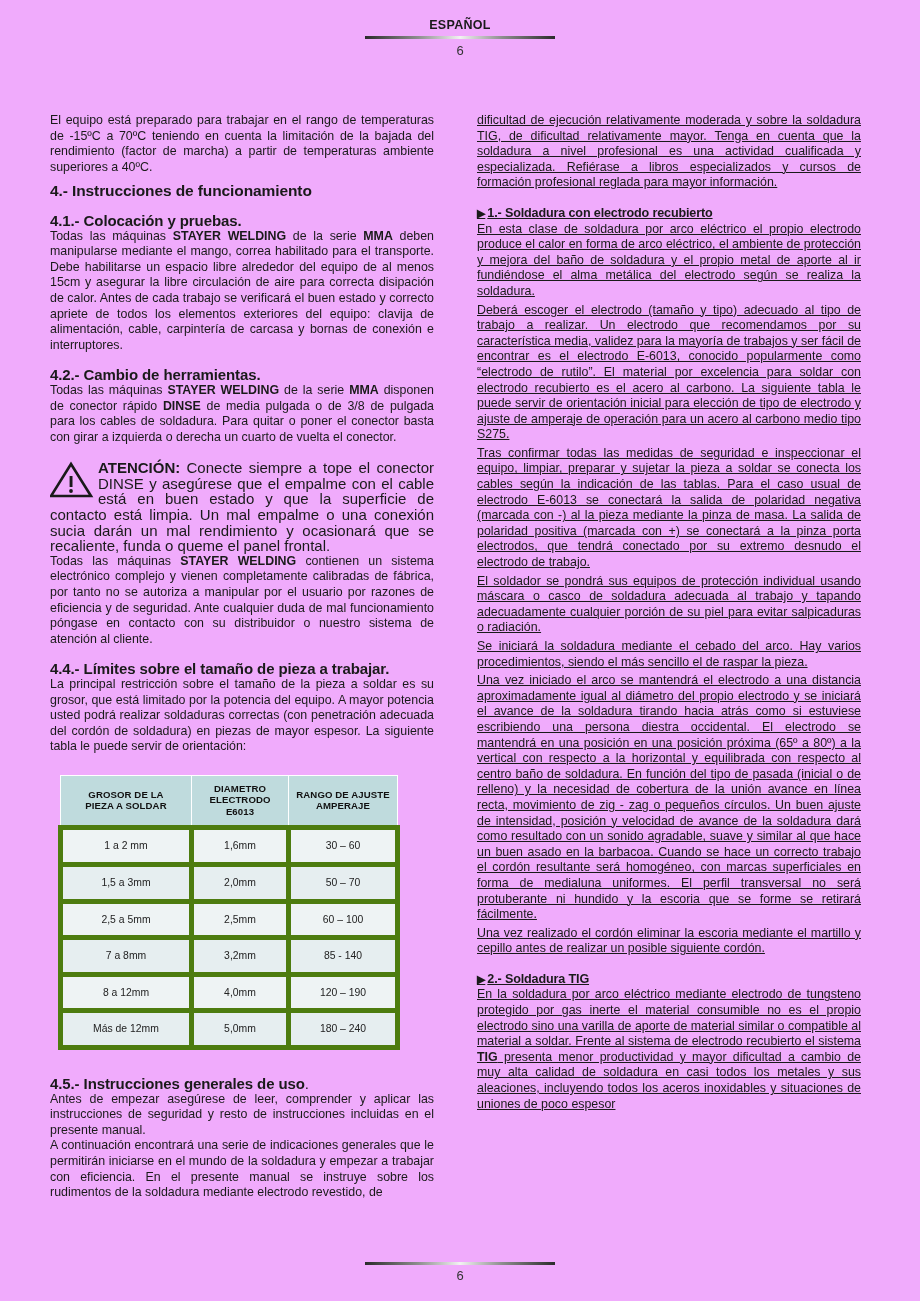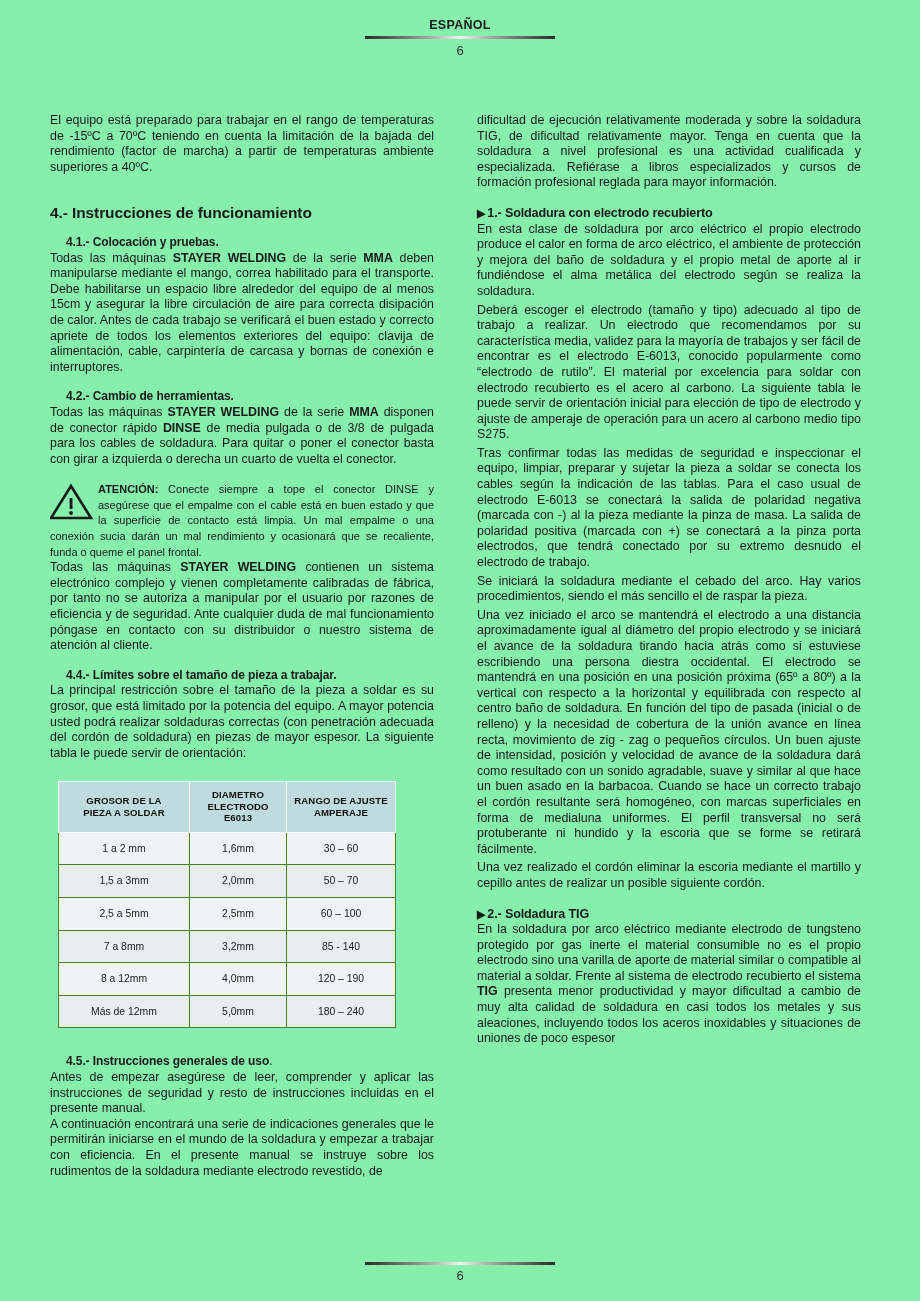--- a/index.html
+++ b/index.html
@@ -8,21 +8,21 @@
     background: #ffffff;
   }
   body {
     font-family: "Liberation Sans", sans-serif;
     color: #1a1a1a;
   }
   #page {
     position: relative;
     width: 920px;
     height: 1301px;
-    background: #86efac;
+    background: #f0abfc;
     overflow: hidden;
   }
 
   
   .page-header {
     position: absolute;
     top: 18px;
     left: 0;
     width: 920px;
     text-align: center;
@@ -56,42 +56,42 @@
   }
   .col {
     position: absolute;
     top: 0;
     width: 384px;
     font-size: 12.4px;
     line-height: 15.6px;
     text-align: justify;
   }
   .col-left  { left: 50px; }
-  .col-right { left: 477px; }
+  .col-right { left: 477px; text-decoration: underline; }
 
   p.body-text {
     margin: 0 0 0 0;
     text-align: justify;
     text-justify: inter-word;
     hyphens: none;
   }
   p.body-text + p.body-text { margin-top: 3px; }
 
   .para-tight { margin-top: 0 !important; }
 
   h2.section-head {
     font-size: 15.5px;
     font-weight: bold;
-    margin: 30px 0 14px 0;
+    margin: 8px 0 14px 0;
     letter-spacing: -0.1px;
   }
   h3.sub-head {
-    font-size: 12px;
-    font-weight: bold;
-    margin: 14px 0 0 16px;
+    font-size: 15px;
+    font-weight: bold;
+    margin: 14px 0 0 0;
     letter-spacing: -0.1px;
   }
   h3.sub-head.first { margin-top: 14px; }
 
   h3.arrow-head {
     font-size: 12.6px;
     font-weight: bold;
     margin: 15px 0 0 0;
     letter-spacing: -0.15px;
   }
@@ -107,21 +107,21 @@
   }
   .warn-icon {
     position: absolute;
     left: 0;
     top: 1px;
     width: 44px;
     height: 38px;
   }
   .attention-text {
     text-align: justify;
-    font-size: 11px;
+    font-size: 15px;
     line-height: 15.6px;
   }
   .attention-text .indent-shape {
     float: left;
     width: 48px;
     height: 34px;
     shape-outside: margin-box;
   }
 
   
@@ -138,21 +138,21 @@
     font-size: 9.6px;
     font-weight: bold;
     text-align: center;
     padding: 7px 3px 8px 3px;
     line-height: 11.5px;
     letter-spacing: 0.1px;
     color: #111;
     vertical-align: middle;
   }
   table.spec-table td {
-    border: 1px solid #4d7c0f;
+    border: 5px solid #4d7c0f;
     font-size: 10.4px;
     text-align: center;
     padding: 8px 3px;
     color: #222;
   }
   table.spec-table tbody tr:nth-child(odd) td  { background: #eef3f4; }
   table.spec-table tbody tr:nth-child(even) td { background: #e6eef0; }
   table.spec-table col.c1 { width: 131px; }
   table.spec-table col.c2 { width: 97px; }
   table.spec-table col.c3 { width: 109px; }
@@ -284,20 +284,21 @@
 
       <p class="body-text para-tight">dificultad de ejecución relativamente moderada y sobre la soldadura TIG, de dificultad relativamente mayor. Tenga en cuenta que la soldadura a nivel profesional es una actividad cualificada y especializada. Refiérase a libros especializados y cursos de formación profesional reglada para mayor información.</p>
 
       <h3 class="arrow-head"><span class="arrow-glyph">▶</span><span>1.- Soldadura con electrodo recubierto</span></h3>
       <p class="body-text para-tight">En esta clase de soldadura por arco eléctrico el propio electrodo produce el calor en forma de arco eléctrico, el ambiente de protección y mejora del baño de soldadura y el propio metal de aporte al ir fundiéndose el alma metálica del electrodo según se realiza la soldadura.</p>
 
       <p class="body-text">Deberá escoger el electrodo (tamaño y tipo) adecuado al tipo de trabajo a realizar. Un electrodo que recomendamos por su característica media, validez para la mayoría de trabajos y ser fácil de encontrar es el electrodo E-6013, conocido popularmente como “electrodo de rutilo”. El material por excelencia para soldar con electrodo recubierto es el acero al carbono. La siguiente tabla le puede servir de orientación inicial para elección de tipo de electrodo y ajuste de amperaje de operación para un acero al carbono medio tipo S275.</p>
 
       <p class="body-text">Tras confirmar todas las medidas de seguridad e inspeccionar el equipo, limpiar, preparar y sujetar la pieza a soldar se conecta los cables según la indicación de las tablas. Para el caso usual de electrodo E-6013 se conectará la salida de polaridad negativa (marcada con -) al la pieza mediante la pinza de masa. La salida de polaridad positiva (marcada con +) se conectará a la pinza porta electrodos, que tendrá conectado por su extremo desnudo el electrodo de trabajo.</p>
 
+      <p class="body-text">El soldador se pondrá sus equipos de protección individual usando  máscara o casco de soldadura adecuada al trabajo y tapando  adecuadamente cualquier porción de su piel para evitar salpicaduras o radiación.</p>
 
       <p class="body-text">Se iniciará la soldadura mediante el cebado del arco. Hay varios procedimientos, siendo el más sencillo el de raspar la pieza.</p>
 
       <p class="body-text">Una vez iniciado el arco se mantendrá el electrodo a una distancia aproximadamente igual al diámetro del propio electrodo y se iniciará el avance de la soldadura tirando hacia atrás como si estuviese escribiendo una persona diestra occidental. El electrodo se mantendrá en una posición en una posición próxima (65º a 80º) a la vertical con respecto a la horizontal y equilibrada con respecto al centro baño de soldadura. En función del tipo de pasada (inicial o de relleno) y la necesidad de cobertura de la unión avance en línea recta, movimiento de zig - zag o pequeños círculos. Un buen ajuste de intensidad, posición y velocidad de avance de la soldadura dará como resultado con un sonido agradable, suave y similar al que hace un buen asado en la barbacoa. Cuando se hace un correcto trabajo el cordón resultante será homogéneo, con marcas superficiales en forma de medialuna uniformes. El perfil transversal no será protuberante ni hundido y la escoria que se forme se retirará fácilmente.</p>
 
       <p class="body-text">Una vez realizado el cordón eliminar la escoria mediante el martillo y cepillo antes de realizar un posible siguiente cordón.</p>
 
       <h3 class="arrow-head"><span class="arrow-glyph">▶</span><span>2.- Soldadura TIG</span></h3>
       <p class="body-text para-tight"><span>En la soldadura por arco eléctrico mediante electrodo de tungsteno protegido por gas inerte el material consumible no es el propio electrodo sino una varilla de aporte de material similar o compatible al material a soldar. Frente al sistema de electrodo recubierto el sistema </span><b>TIG</b><span> presenta menor productividad y mayor dificultad a cambio de muy alta calidad de soldadura en casi todos los metales y sus aleaciones, incluyendo todos los aceros inoxidables y situaciones de  uniones  de  poco  espesor</span></p>
     </div>

